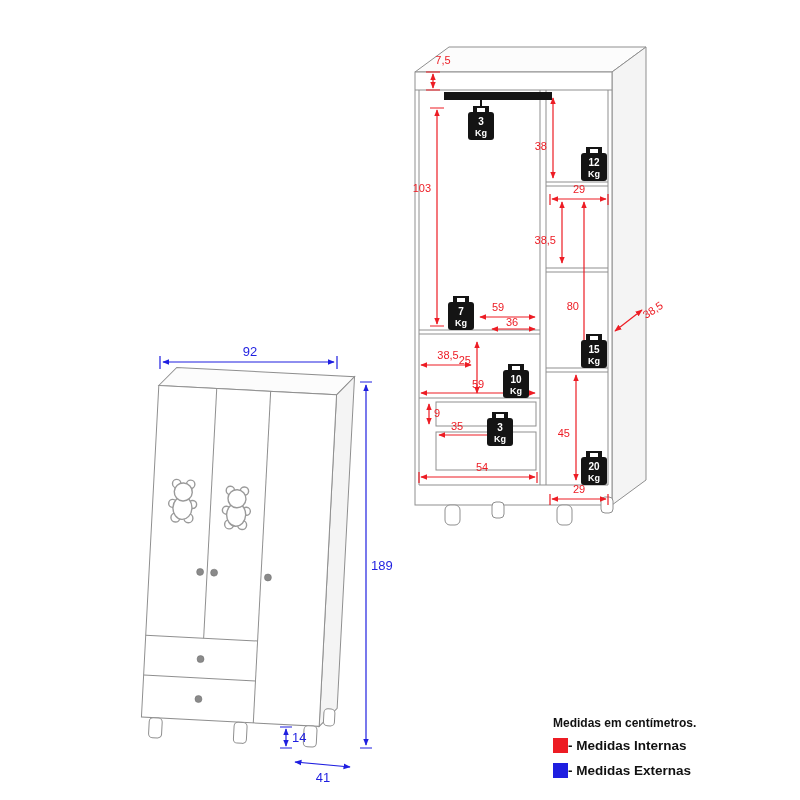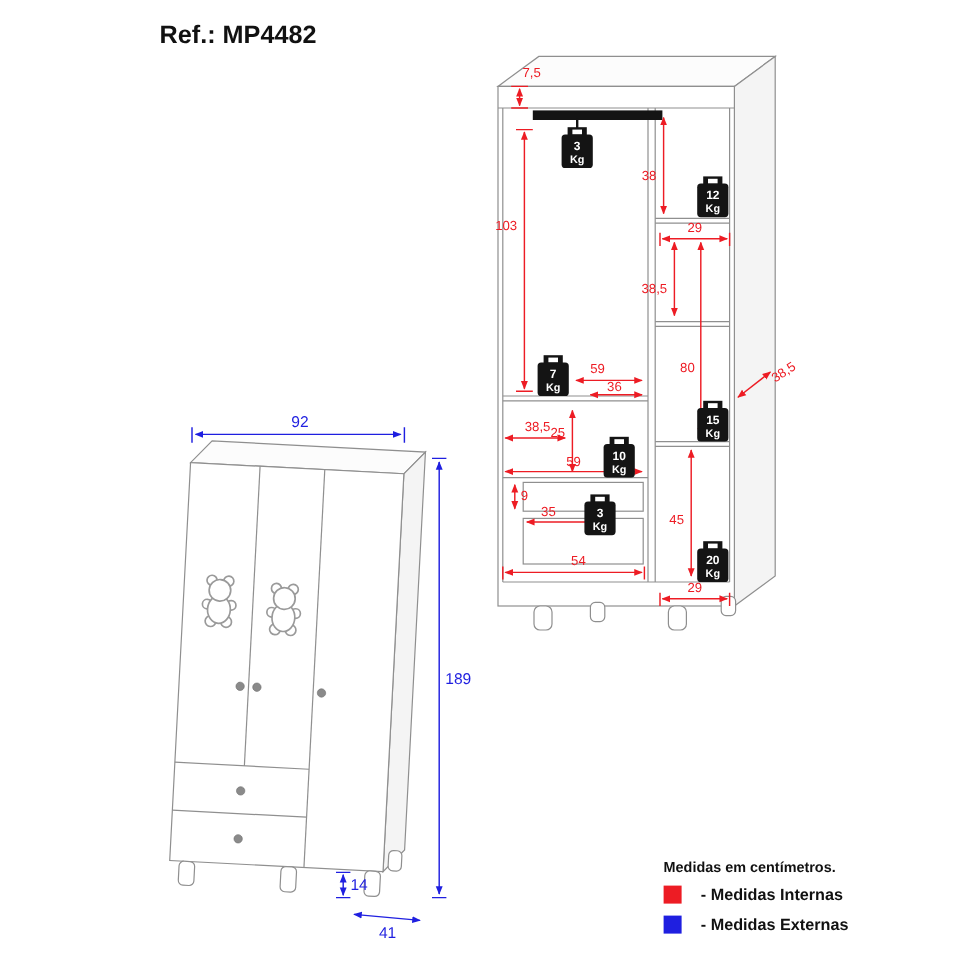--- a/index.html
+++ b/index.html
@@ -18,30 +18,29 @@
   .blab { fill:#1f1fe0; font-size:13px; }
   .wicon { fill:#141414; }
   .whole { fill:#ffffff; }
   .wlab { fill:#ffffff; font-weight:bold; font-size:10px; text-anchor:middle; }
   .wlab2 { font-size:9px; }
   .rod { fill:#141414; }
   .knob { fill:#8a8a8a; stroke:#6e6e6e; stroke-width:0.5; }
   .bear { fill:#ffffff; stroke:#9a9a9a; stroke-width:1.4; }
   .legend { position:absolute; left:553px; top:716px; }
   .legend-heading { font-weight:bold; font-size:12px; color:#111; margin-bottom:8px; }
-  .legend-row { display:flex; align-items:center; gap:16px; margin-bottom:10px;
+  .legend-row { display:flex; align-items:center; gap:0; margin-bottom:10px;
                 font-weight:bold; font-size:13.5px; color:#111; }
   .swatch { width:15px; height:15px; display:inline-block; flex:0 0 auto; }
 </style>
 </head>
 <body>
 
 <div class="page">
 
-  <div class="title">Ref.: MP4482</div>
 
   <svg class="canvas" width="800" height="800" viewBox="0 0 800 800">
     <defs>
       <marker id="aR" viewBox="0 0 10 10" refX="9" refY="5" markerWidth="6" markerHeight="6" orient="auto-start-reverse">
         <path d="M0,1 L10,5 L0,9 z" fill="#ed1c24"></path>
       </marker>
       <marker id="aB" viewBox="0 0 10 10" refX="9" refY="5" markerWidth="6" markerHeight="6" orient="auto-start-reverse">
         <path d="M0,1 L10,5 L0,9 z" fill="#1f1fe0"></path>
       </marker>
     </defs>

